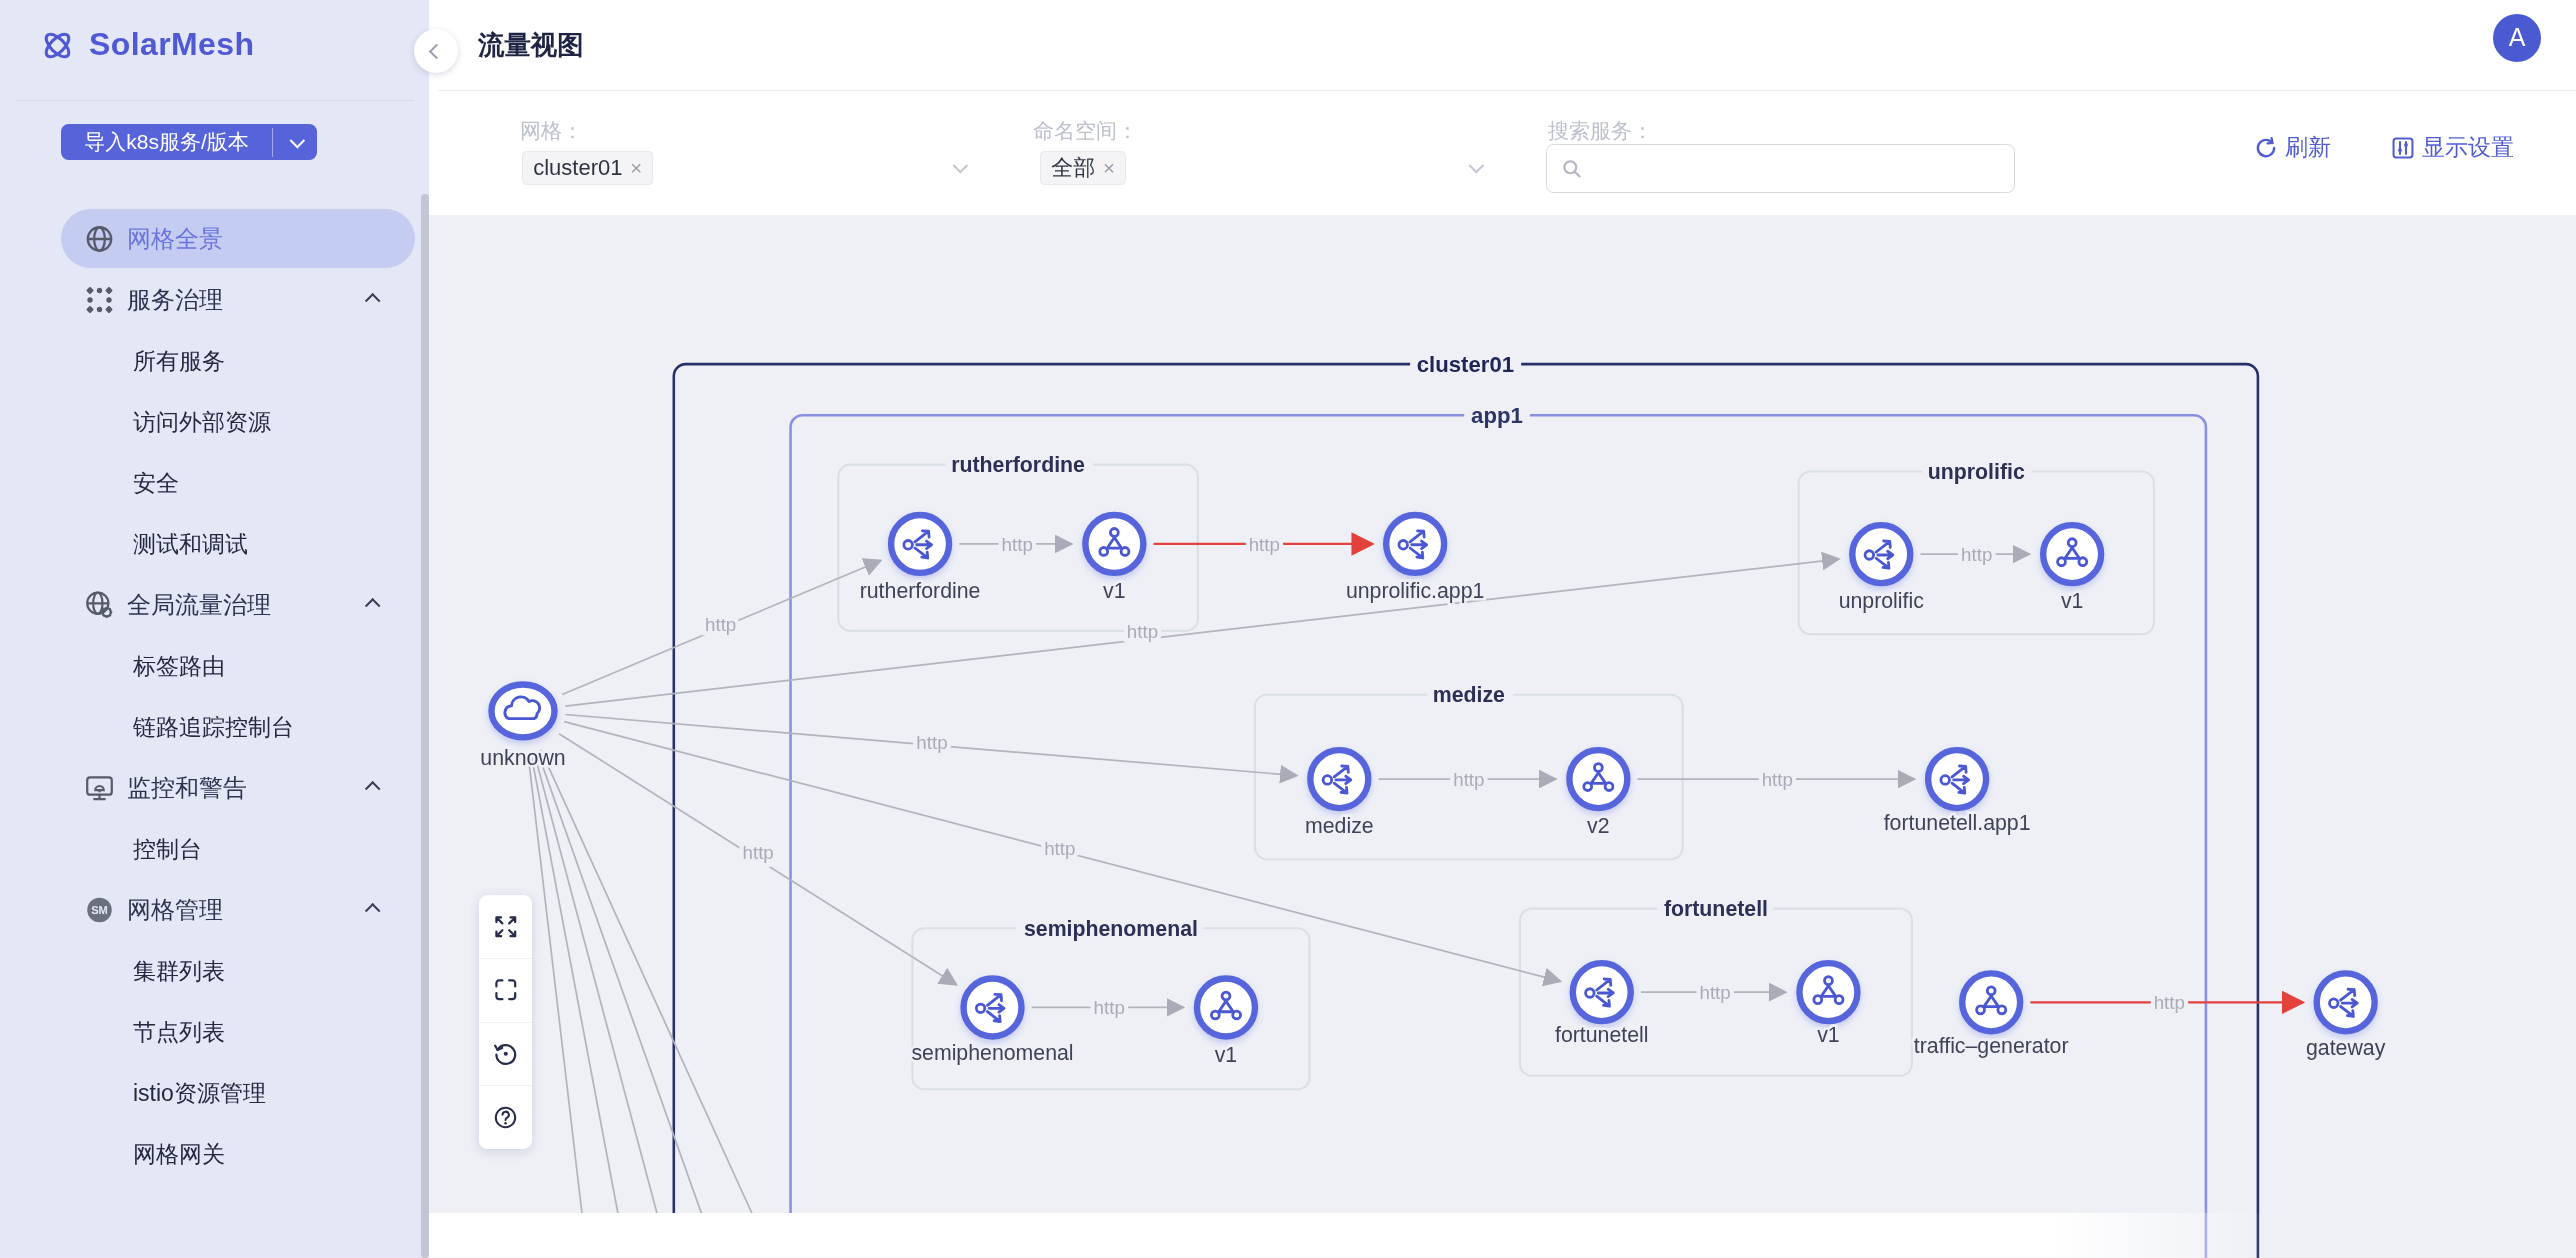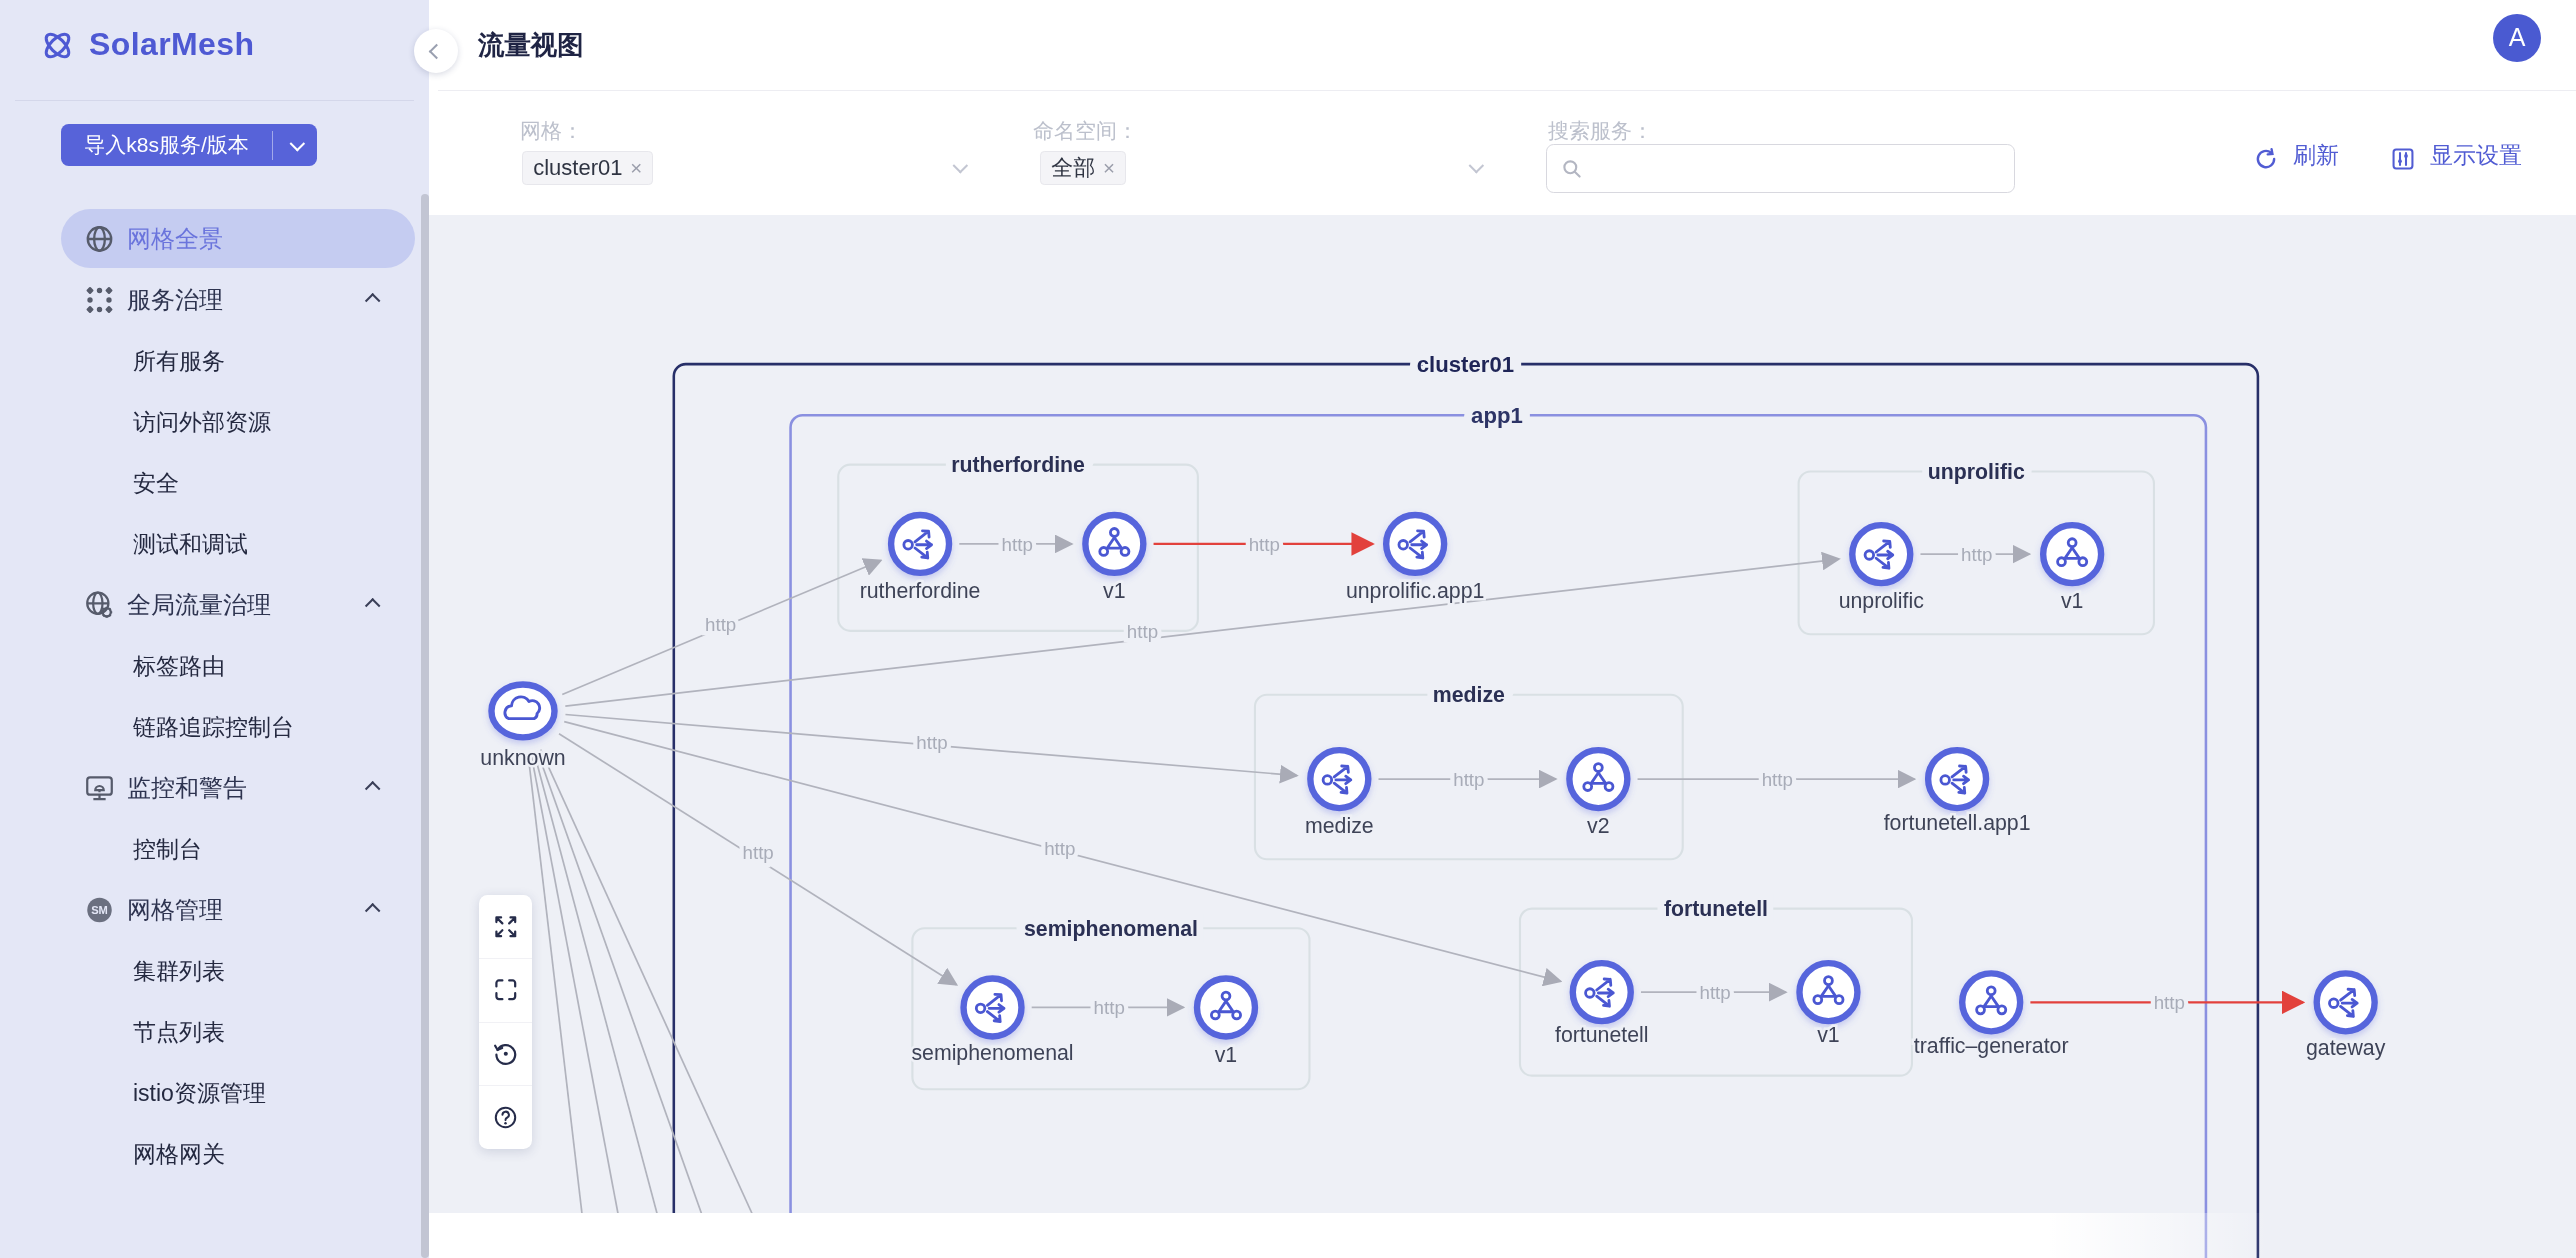--- a/index.html
+++ b/index.html
@@ -4,21 +4,21 @@
 <style>
   * { margin:0; padding:0; box-sizing:border-box; }
   html,body { width:2576px; height:1258px; overflow:hidden;
     font-family:"Liberation Sans","DejaVu Sans",sans-serif; background:#fff; }
 
   
   #sidebar { position:absolute; left:0; top:0; width:429px; height:1258px; background:#e4e7f6; z-index:20; }
   #logo-row { position:absolute; left:38px; top:25.6px; height:51px; display:flex; gap:12px; }
   #logo-text { font-size:32px; font-weight:bold; color:#4e59d3; letter-spacing:0.4px; }
   #sb-divider { position:absolute; left:15.3px; right:15.3px; top:100px; height:0.9px; background:#d4d7ea; }
-  #import-btn { position:absolute; left:61px; top:124px; width:256px; height:42px; background:#5763d9; border-radius:7.7px;
+  #import-btn { position:absolute; left:61px; top:124px; width:256px; height:36px; background:#5763d9; border-radius:7.7px;
      color:#fff; display:flex; align-items:center; cursor:pointer; }
   #import-btn .main { flex:1; text-align:center; font-size:21px; }
   #import-btn .sep { width:0.9px; height:29px; background:rgba(255,255,255,.45); }
   #import-btn .dd { width:44px; display:flex; justify-content:center; align-items:center; }
   .chev { display:inline-block; width:11px; height:11px; border-right:2.1px solid currentColor; border-bottom:2.1px solid currentColor; }
   .chev.down { transform:rotate(45deg) translateY(-2.6px); }
   .chev.up { transform:rotate(-135deg) translateY(-2.6px); }
   .chev.left { transform:rotate(135deg); }
 
   #menu { position:absolute; left:0; right:0; top:208px;padding-left:46px; }
@@ -43,21 +43,21 @@
   
   #filterbar { position:absolute; left:429px; right:0; top:90px; height:132px; background:#fff; border-top:0.9px solid #ededf2;margin-left:9px; }
   .flabel { position:absolute; font-size:21px; color:#bcc0cc; white-space:nowrap; }
   .tag { position:absolute; height:34px; background:#f4f4f7; border:0.9px solid #e7e7ec; border-radius:4.3px;
     display:inline-flex; align-items:center; gap:7.7px; padding:0 10.2px; font-size:22px; color:#2f3442; cursor:pointer; }
   .tag .x { color:#9b9eab; font-size:20.5px; cursor:pointer; }
   .selchev { position:absolute; color:#c3c6d2; }
   #search-box { position:absolute; left:1108px; top:53px; width:469px; height:49px; border:0.9px solid #d8d8df; border-radius:7.7px;
     background:#fff; display:flex; align-items:center; padding-left:13.6px; gap:8.5px; }
   #search-box input { border:none; outline:none; font-size:21px; flex:1; background:transparent; color:#333; }
-  .action { position:absolute; top:49px; display:flex; align-items:flex-end; gap:15px; color:#515cd3; font-size:23px; cursor:pointer; }
+  .action { position:absolute; top:41px; display:flex; align-items:center; gap:7px; color:#515cd3; font-size:23px; cursor:pointer; }
 
   
   #canvas { position:absolute; left:429px; right:0; top:215px; bottom:0; background:#eef0f6; overflow:hidden; }
   #graph { position:absolute; left:0; top:0; }
   #toolbar { position:absolute; left:50px; top:680px; width:53px; height:254px; background:#fff; border-radius:8.5px;
     box-shadow:0 2.6px 10.2px rgba(50,60,110,.16); display:flex; flex-direction:column; z-index:5; }
   .tbtn { flex:1; display:flex; align-items:center; justify-content:center; color:#262c4a; cursor:pointer; }
   .tbtn + .tbtn { border-top:0.9px solid #f1f1f5; }
   #bottom-bar { position:absolute; left:0; bottom:0; height:45px; width:1841px; z-index:6;
     background:linear-gradient(to right,#fff 0%,#fff 88%,rgba(255,255,255,0) 100%); }

